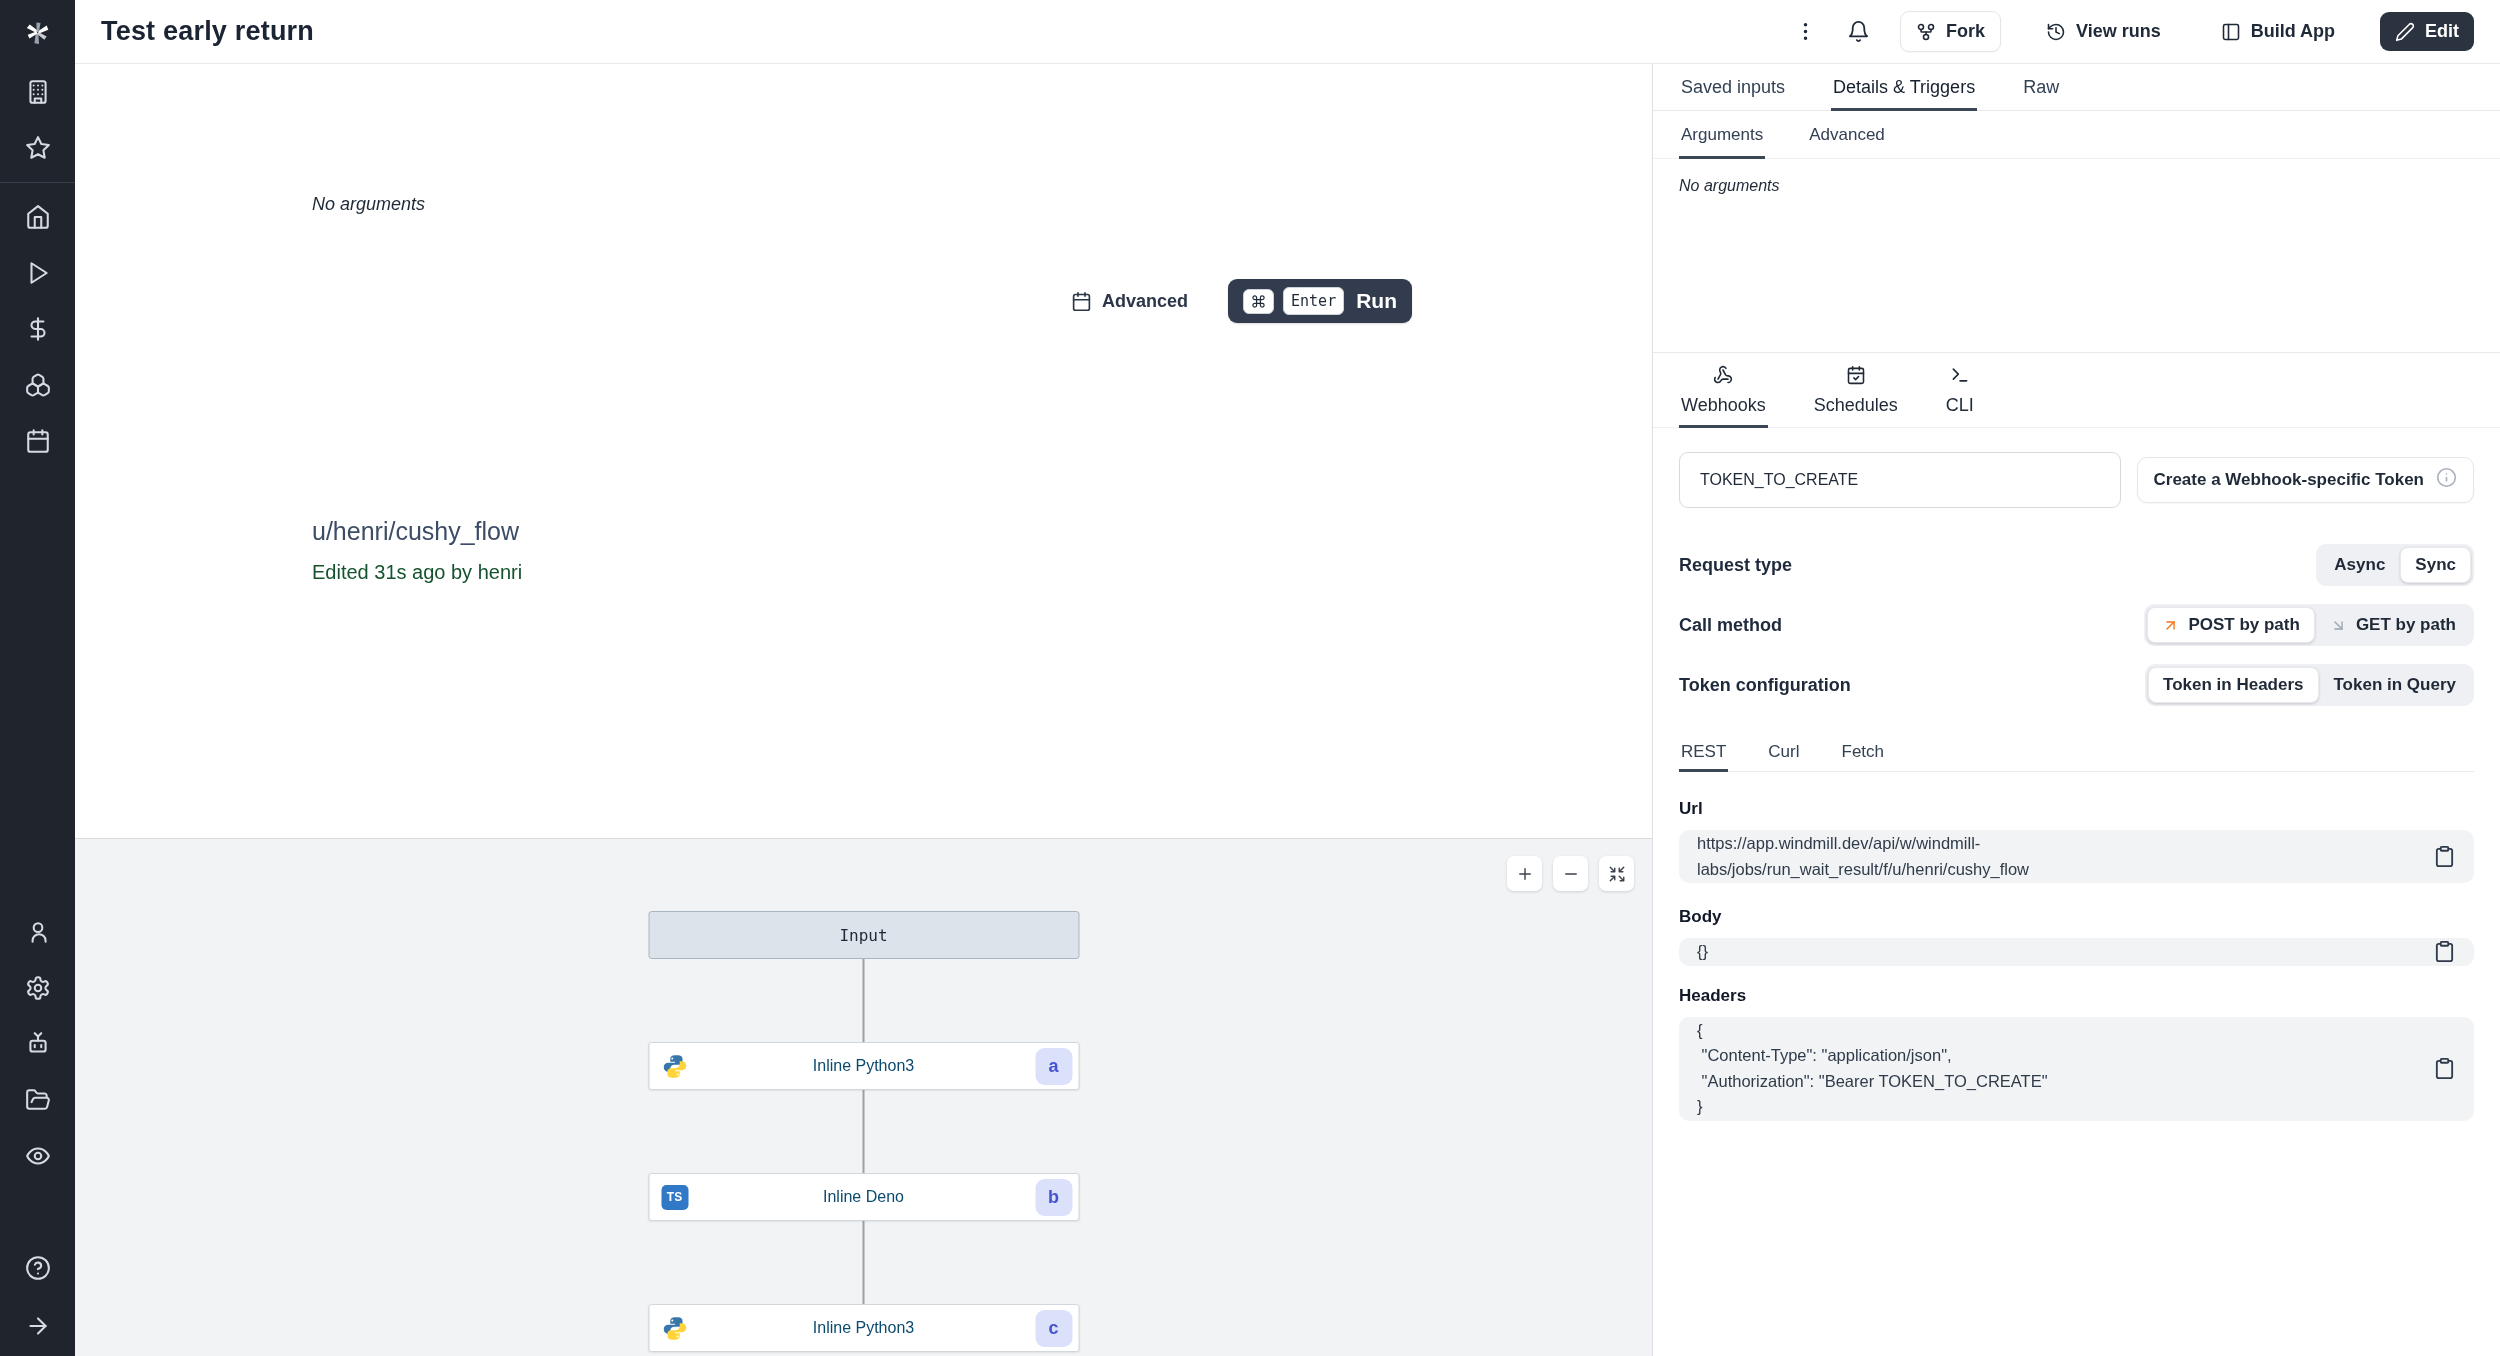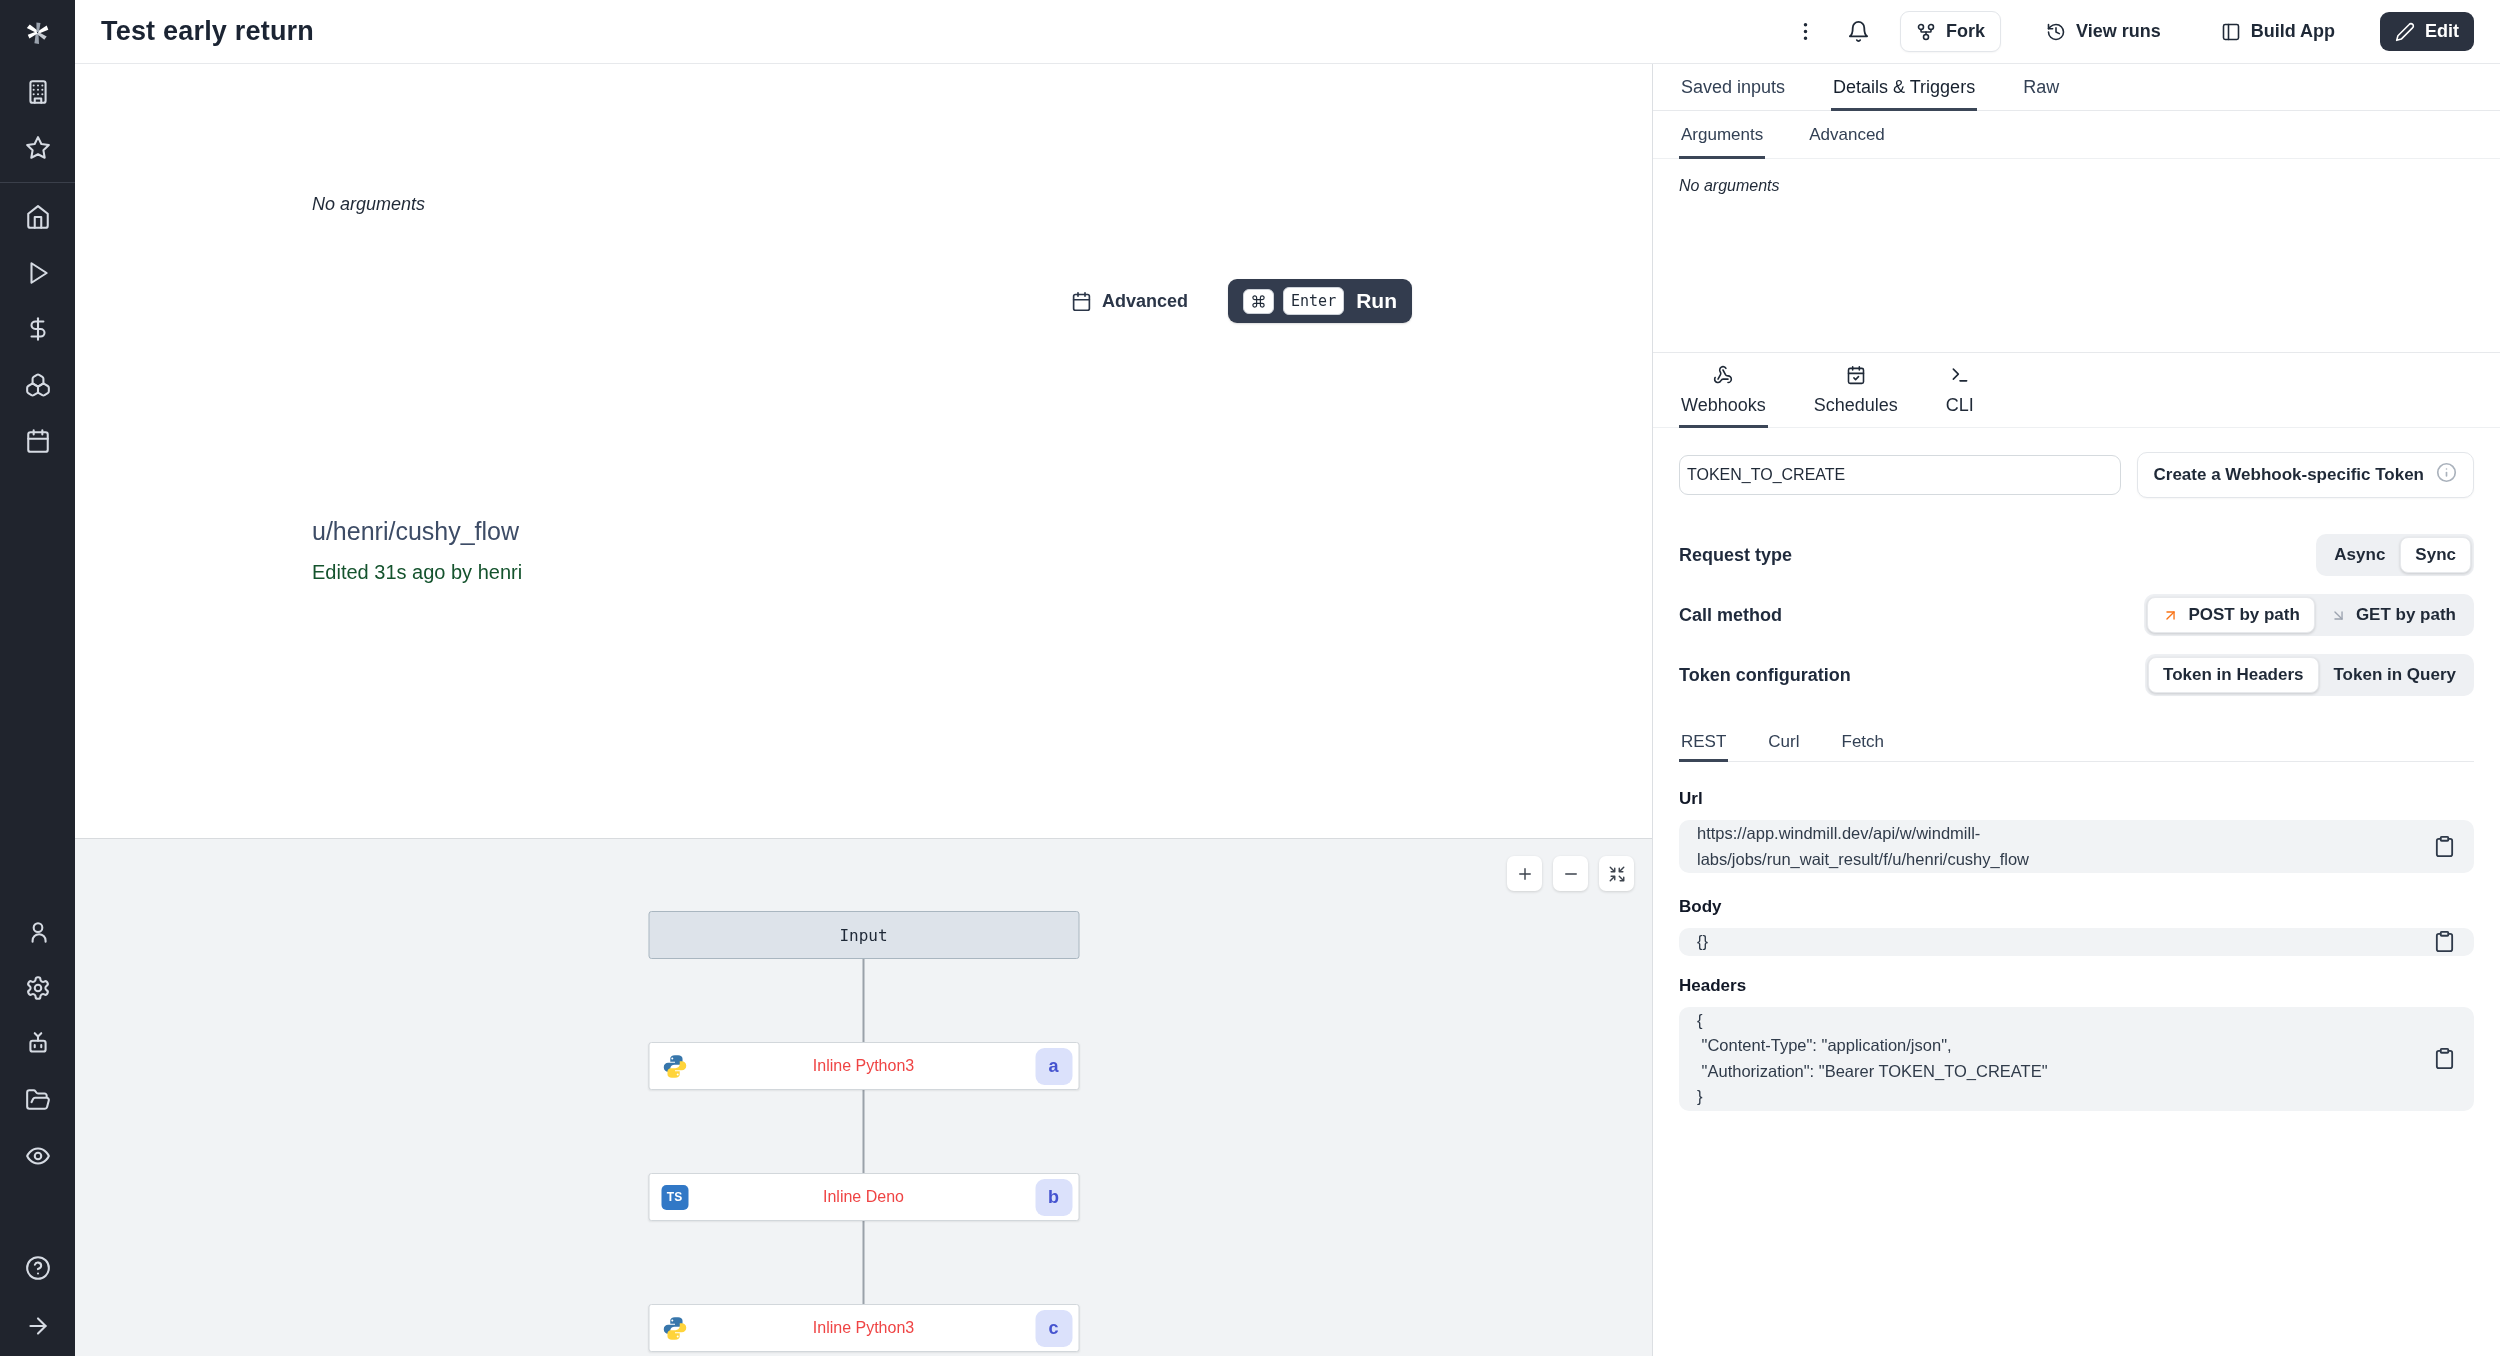--- a/index.html
+++ b/index.html
@@ -50,21 +50,21 @@
 
   
   .graph-section { flex:1; background:#f1f3f5; border-top:1px solid #d8dbde; position:relative; overflow:hidden; }
   .graph-controls { position:absolute; top:17px; right:18px; display:flex; gap:11px; }
   .gc-btn { width:35px; height:35px; background:#fff; border-radius:7px; box-shadow:0 1px 3px rgba(0,0,0,.14); display:flex; align-items:center; justify-content:center; color:#3c434d; cursor:pointer; }
   .gc-btn svg { width:18px; height:18px; }
   .node-stack { position:absolute; top:72px; left:50%; transform:translateX(-50%); display:flex; flex-direction:column; align-items:center; }
   .gnode { width:431px; height:48px; cursor:pointer; }
   .input-node { background:#dde3ea; border:1px solid #a9b6c0; border-radius:3px; display:flex; align-items:center; justify-content:center; font-family:"DejaVu Sans Mono", monospace; font-size:16px; color:#1f2937; }
   .script-node { background:#fff; border:1px solid #d2d7db; border-radius:3px; box-shadow:0 1px 2px rgba(0,0,0,.07); display:flex; align-items:center; padding:0 6px 0 12px; position:relative; }
-  .node-label { position:absolute; left:0; right:0; text-align:center; font-size:16px; color:#ef4444; }
+  .node-label { position:absolute; left:0; right:0; text-align:center; font-size:16px; color:#0c4a6e; }
   .lang-icon { width:27px; height:27px; z-index:1; display:flex; align-items:center; justify-content:center; }
   .ts-icon { width:48px; height:25px; background:#3178c6; border-radius:5px; color:#fff; font-weight:700; font-size:12px; display:flex; align-items:center; justify-content:center; }
   .node-badge { margin-left:auto; width:37px; height:37px; border-radius:9px; background:#dbe1fb; color:#4553cf; font-weight:700; font-size:18px; display:flex; align-items:center; justify-content:center; z-index:1; }
   .connector { width:2px; height:83px; background:#9aa1a9; }
 
   
   .panel { flex:1; background:#fff; border-left:1px solid #dcdfe3; display:flex; flex-direction:column; min-width:0; }
   .tabs { display:flex; gap:44px; padding:0 26px; border-bottom:1px solid #e7e9ec; flex-shrink:0; }
   .tab { padding:13px 2px 12px; font-size:18px; color:#334155; position:relative; cursor:pointer; white-space:nowrap; }
   .tab.active { color:#16202e; }
@@ -74,21 +74,21 @@
   .subtab.active::after { content:""; position:absolute; left:0; right:0; bottom:-1px; height:3px; background:#3b4657; }
   .args-zone { height:193px; padding:18px 26px; }
   .args-zone .no-args { font-size:16px; }
   .trigger-tabs { display:flex; gap:44px; padding:0 26px; border-top:1px solid #e7e9ec; border-bottom:1px solid #eef0f2; flex-shrink:0; }
   .trigger-tab { padding:12px 2px 11px; font-size:18px; color:#1f2937; position:relative; cursor:pointer; display:flex; align-items:center; gap:10px;flex-direction:column; }
   .trigger-tab svg { width:20px; height:20px; }
   .trigger-tab.active::after { content:""; position:absolute; left:0; right:0; bottom:-1px; height:3px; background:#3b4657; }
 
   .panel-content { padding:24px 26px 0; }
   .token-row { display:flex; gap:16px; align-items:center; }
-  .token-input { flex:1; height:40px; border:1px solid #d5dade; border-radius:9px; padding:0 7px; font-size:16px; color:#1f2937; font-family:"Liberation Sans", sans-serif; background:#fff; outline:none; }
+  .token-input { flex:1; height:56px; border:1px solid #d5dade; border-radius:9px; padding:0 20px; font-size:16px; color:#1f2937; font-family:"Liberation Sans", sans-serif; background:#fff; outline:none; }
   .create-token-btn { height:46px; display:flex; align-items:center; gap:12px; border:1px solid #e3e6ea; background:#fff; border-radius:10px; padding:0 16px; font-size:17px; font-weight:600; color:#1f2937; cursor:pointer; white-space:nowrap; box-shadow:0 1px 2px rgba(0,0,0,.04); }
   .info-ic { color:#aab2bc; } .info-ic svg { width:21px; height:21px; }
 
   .setting-row { display:flex; align-items:center; justify-content:space-between; margin-top:18px; }
   .setting-row.first { margin-top:36px; }
   .setting-label { font-size:18px; font-weight:600; color:#1f2a3c; }
   .seg { display:inline-flex; background:#eef0f3; border-radius:10px; padding:3px; align-items:center;margin-left:10px; }
   .seg-opt { padding:8px 15px; font-size:17px; font-weight:600; color:#1f2937; border-radius:8px; display:flex; gap:9px; align-items:center; cursor:pointer; white-space:nowrap; }
   .seg-opt.sel { background:#fff; border:1px solid #e7e9ec; box-shadow:0 1px 3px rgba(0,0,0,.16); padding:7px 14px; }
   .seg-opt svg { width:17px; height:17px; }

